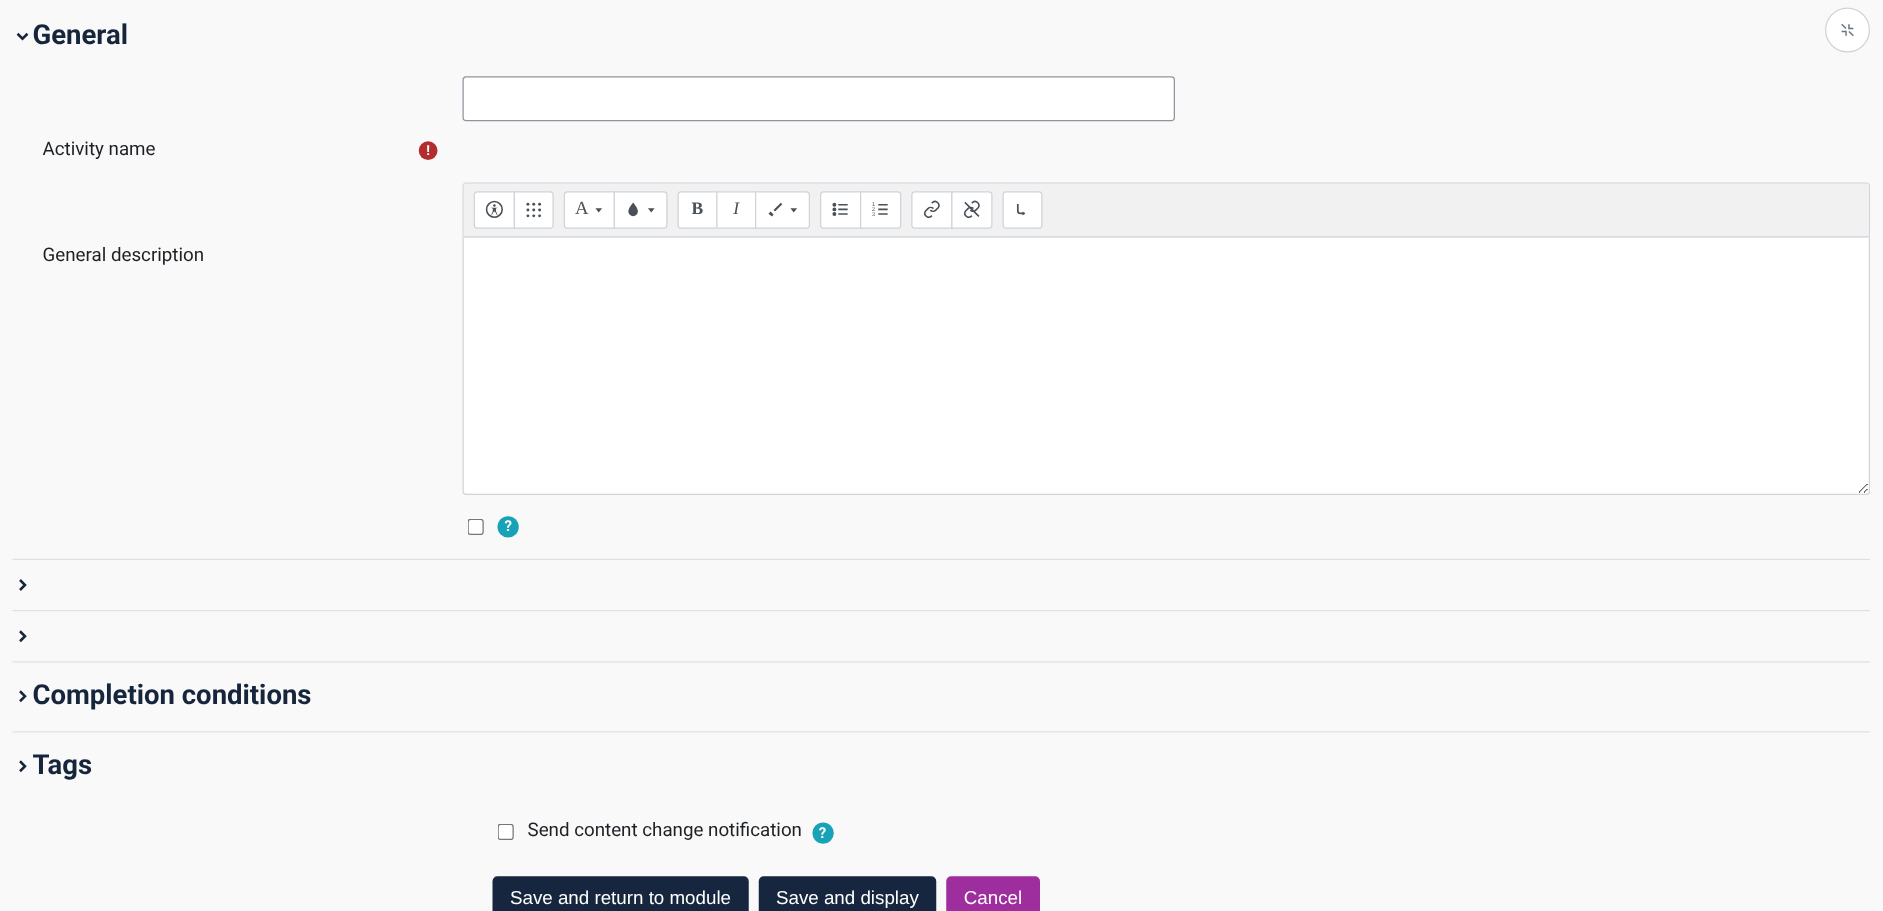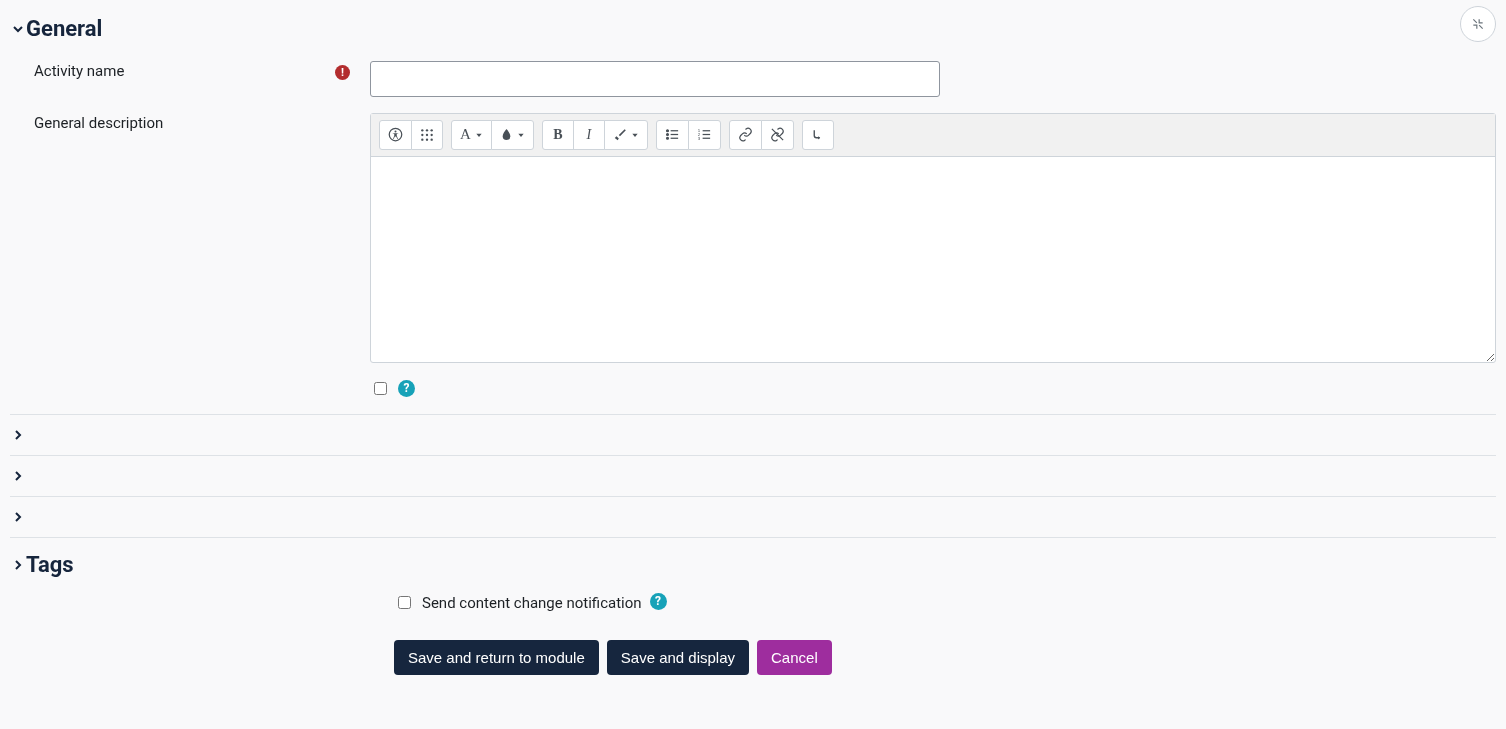--- a/index.html
+++ b/index.html
@@ -33,21 +33,21 @@
   .section-head{
     display:flex;align-items:center;
     padding:8px 0;
     cursor:pointer;
   }
   .section-head .chev{display:inline-flex;color:var(--head);}
   .section-head h2{
     margin:0;font-size:22px;font-weight:700;color:var(--head);
   }
   .row{display:flex;align-items:flex-start;padding:8px 0;}
-  .lab{flex:0 0 360px;padding-left:24px;color:var(--text);font-size:15px;display:flex;align-items:center;gap:8px;}
+  .lab{flex:0 0 360px;padding-left:24px;color:var(--text);font-size:15px;display:flex;align-items:center;gap:8px;margin-top:48px;}
   .lab .req-wrap{margin-left:auto;margin-right:20px;}
   .ctrl{flex:1;}
   .required-marker{
     display:inline-flex;align-items:center;justify-content:center;
     width:15px;height:15px;border-radius:50%;background:var(--danger);color:#fff;font-size:11px;font-weight:700;
   }
   input[type=text].text-input{
     width:570px;max-width:100%;height:36px;padding:6px 10px;border:1px solid #8f959e;border-radius:3px;background:#fff;font-size:15px;
   }
   .editor{
@@ -74,21 +74,21 @@
   .help-badge{display:inline-flex;align-items:center;justify-content:center;width:17px;height:17px;border-radius:50%;background:var(--teal);color:#fff;font-size:12px;font-weight:700;cursor:pointer;}
   .collapsed-section{
     border-top:1px solid var(--hr);
   }
   .collapsed-section:last-of-type{border-bottom:1px solid var(--hr);}
   .collapsed-section .section-head{padding:12px 0;}
   .actions{margin-left:384px;margin-top:26px;display:flex;gap:8px;}
   .btn{border:none;border-radius:4px;padding:9px 14px;font-size:15px;cursor:pointer;}
   .btn-primary{background:var(--navy);color:#fff;}
   .btn-cancel{background:var(--purple);color:#fff;}
-  .send-row{margin-left:384px;display:flex;align-items:flex-start;gap:8px;}
+  .send-row{margin-left:384px;margin-top:14px;display:flex;align-items:flex-end;gap:8px;}
   svg{display:block}
 </style>
 </head>
 <body>
 
 <button class="fullscreen-toggle" aria-label="Collapse">
   <span>
     <svg width="14" height="14" viewBox="0 0 24 24" fill="none" stroke="currentColor" stroke-width="2">
       <polyline points="4 14 10 14 10 20"></polyline>
       <polyline points="20 10 14 10 14 4"></polyline>
@@ -284,20 +284,21 @@
     </span>
   </div>
 </div>
 <div class="collapsed-section">
   <div class="section-head">
     <span class="chev">
       <svg width="16" height="16" viewBox="0 0 24 24" fill="none" stroke="currentColor" stroke-width="3">
           <polyline points="9 6 15 12 9 18"></polyline>
         </svg>
     </span>
+    <h2>Completion conditions</h2>
   </div>
 </div>
 <div class="collapsed-section">
   <div class="section-head">
     <span class="chev">
       <svg width="16" height="16" viewBox="0 0 24 24" fill="none" stroke="currentColor" stroke-width="3">
           <polyline points="9 6 15 12 9 18"></polyline>
         </svg>
     </span>
     <h2>Tags</h2>

